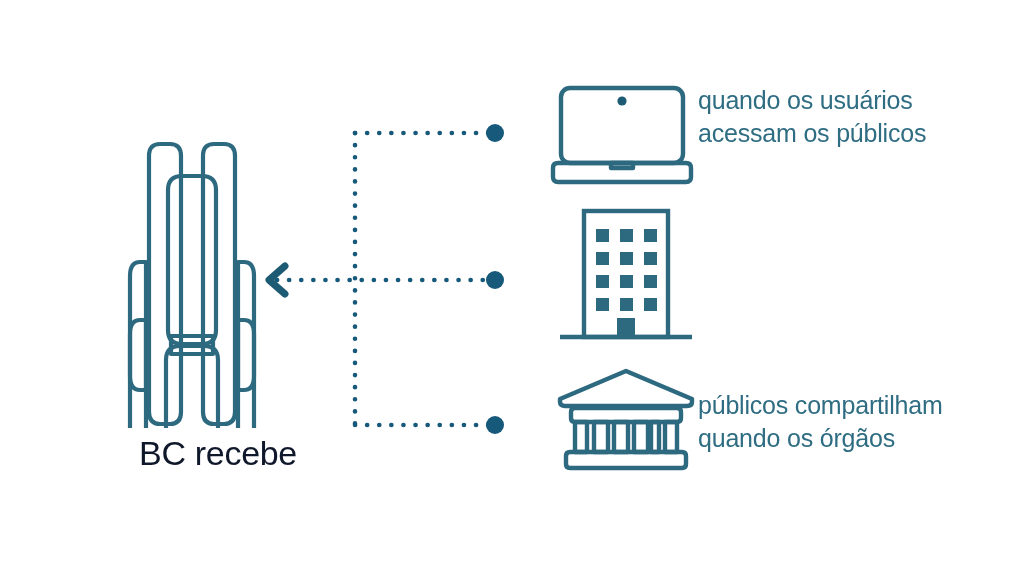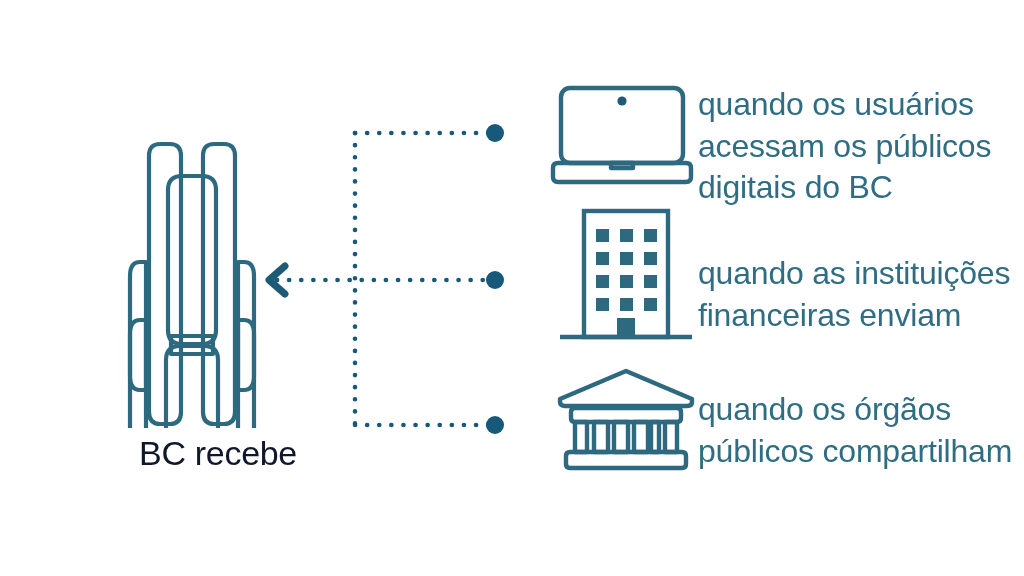--- a/index.html
+++ b/index.html
@@ -53,21 +53,21 @@
 
   
   .icon-box { }
   #icon-laptop { left: 548px; top: 80px;  width: 148px; height: 110px; }
   #icon-building { left: 560px; top: 205px; width: 132px; height: 140px; }
   #icon-bank { left: 556px; top: 368px; width: 140px; height: 104px; }
 
   
   .caption {
     color: #2f6d83;
-    font-size: 32px;
+    font-size: 25px;
     line-height: 1.30;
     letter-spacing: -0.2px;
     white-space: nowrap;
   }
   #caption-1 { left: 698px; top: 84px;  }
   #caption-2 { left: 698px; top: 253px; }
   #caption-3 { left: 698px; top: 389px; }
   .caption .ln { display: block; }
 </style>
 </head>
@@ -183,26 +183,21 @@
         <rect x="95" y="54" width="8" height="30"></rect>
 
         <path d="M10 88 q0 -4 4 -4 l112 0 q4 0 4 4 l0 8 q0 4 -4 4 l-112 0 q-4 0 -4 -4 Z"></path>
       </g>
     </svg>
   </div>
 
   <div class="abs caption" id="caption-1">
     <span class="ln">quando os usuários</span>
     <span class="ln">acessam os públicos</span>
-    <span class="ln">digitais do BC</span>
-  </div>
-
-  <div class="abs caption" id="caption-2">
-    <span class="ln">quando as instituições</span>
-    <span class="ln">financeiras enviam</span>
-  </div>
+  </div>
+
 
   <div class="abs caption" id="caption-3">
+    <span class="ln">públicos compartilham</span>
     <span class="ln">quando os órgãos</span>
-    <span class="ln">públicos compartilham</span>
   </div>
 
 </div>
 
 </body></html>

